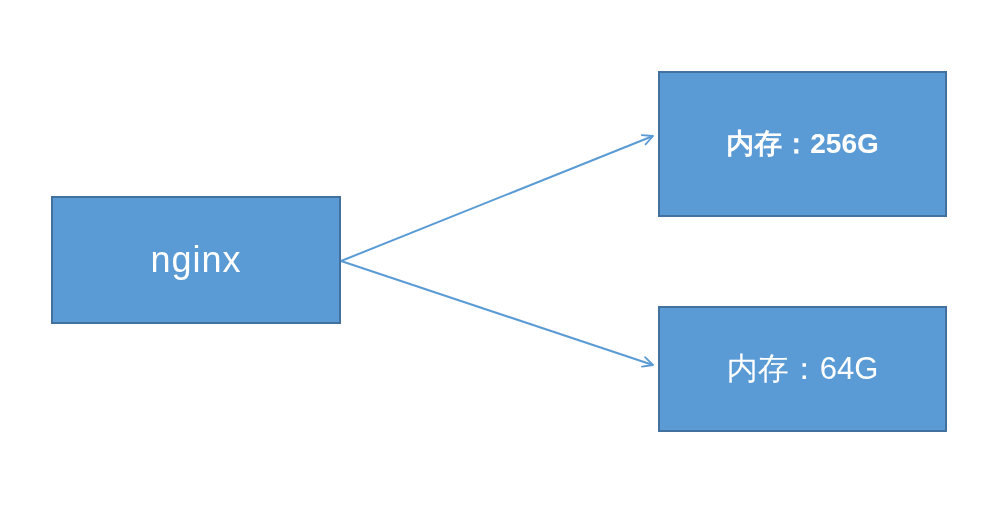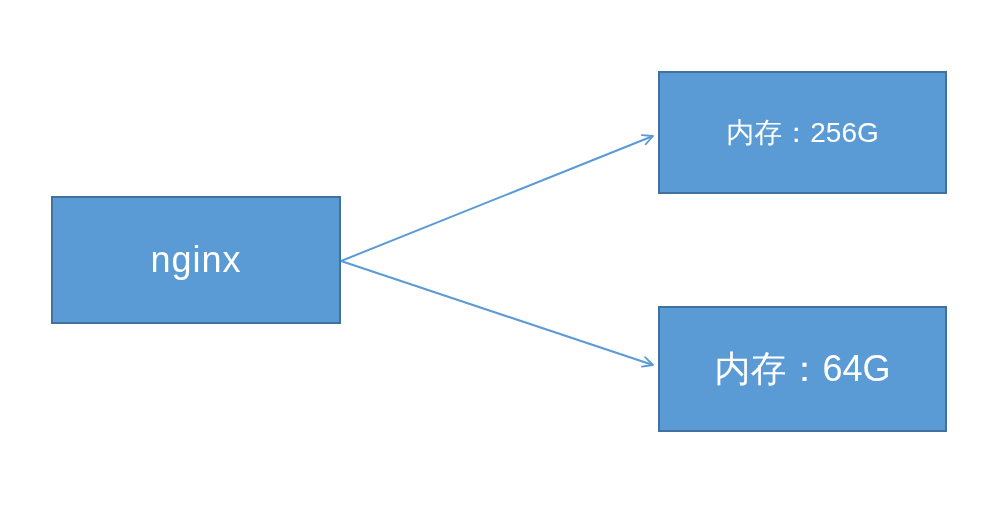--- a/index.html
+++ b/index.html
@@ -39,27 +39,28 @@
     cursor: default;
   }
   .node-nginx {
     left: 51px; top: 196px;
     width: 290px; height: 128px;
     font-size: 36px;
     letter-spacing: 1px;
   }
   .node-mem-256 {
     left: 658px; top: 71px;
-    width: 289px; height: 123px;
+    width: 289px; height: 146px;
     font-size: 28px;
+    font-weight: bold;
   }
   .node-mem-64 {
     left: 658px; top: 306px;
     width: 289px; height: 126px;
-    font-size: 36px;
+    font-size: 31px;
   }
   .node-label { white-space: nowrap; }
 </style>
 </head>
 <body>
 
 <div class="canvas">
 
   <svg class="edges" viewBox="0 0 994 530" xmlns="http://www.w3.org/2000/svg">
     <defs>

